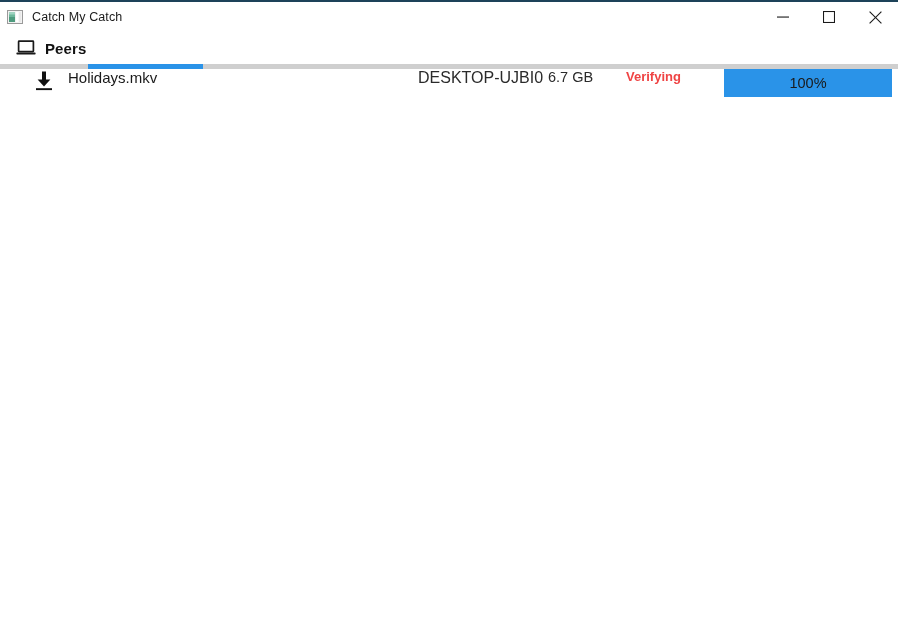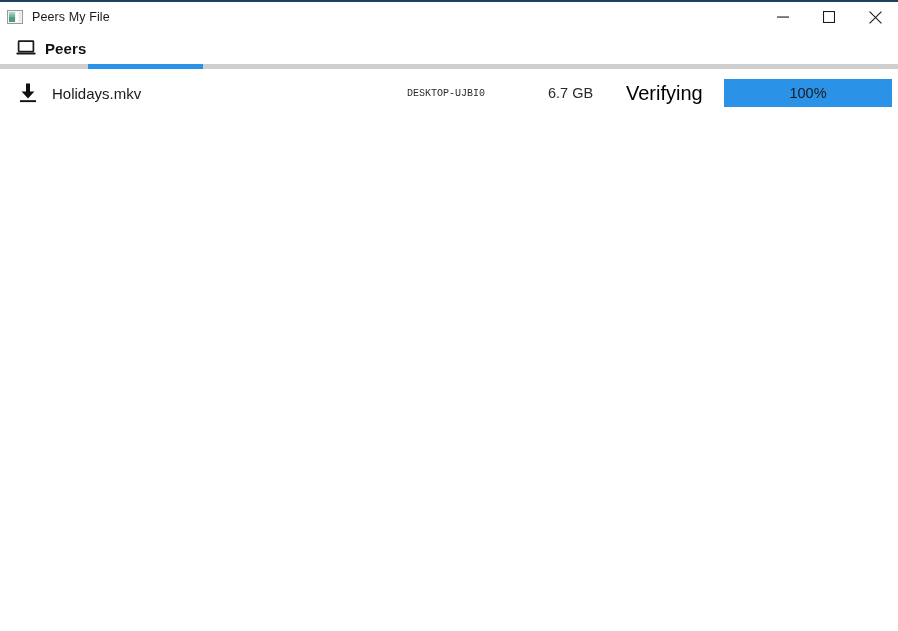--- a/index.html
+++ b/index.html
@@ -129,64 +129,63 @@
 
   
   #transfer-list {
     flex: 1 1 auto;
     background: #ffffff;
     overflow: hidden;
   }
   .transfer-row {
     height: 48px;
     display: flex;
-    align-items: center;
-    position: relative;
-    background: #ffffff;
+    align-items: flex-start;
+    position: relative;
+    background: #ffffff;
+    padding-left: 16px;
   }
   .row-icon {
     width: 24px;
     height: 24px;
     margin-left: 16px;
     margin-right: 12px;
     flex: 0 0 auto;
     display: flex;
     align-items: center;
     justify-content: center;
   }
   .row-filename {
     font-size: 15px;
     color: #1a1a1a;
     flex: 1 1 auto;
     white-space: nowrap;
     overflow: hidden;
     text-overflow: ellipsis;
   }
   .row-peer {
-    font-size: 10px;
+    font-size: 16px;
     color: #2b2b2b;
     width: 130px;
     text-align: left;
     white-space: nowrap;
     flex: 0 0 auto;
-    font-family: Liberation Mono, monospace;
   }
   .row-size {
     font-size: 14.5px;
     color: #2b2b2b;
     width: 78px;
     text-align: left;
     white-space: nowrap;
     flex: 0 0 auto;
-    margin-left: 11px;
   }
   .row-status {
-    font-size: 20px;
-    font-weight: normal;
-    color: #000000;
+    font-size: 13px;
+    font-weight: bold;
+    color: #ef4444;
     width: 98px;
     text-align: left;
     white-space: nowrap;
     flex: 0 0 auto;
   }
   .row-progress {
     width: 168px;
     height: 28px;
     flex: 0 0 auto;
     margin-right: 6px;
@@ -222,21 +221,21 @@
       <svg width="16" height="16" viewBox="0 0 16 16">
         <rect x="0.5" y="1.5" width="15" height="13" fill="#f2f2f2" stroke="#9a9a9a" stroke-width="1"></rect>
         <rect x="2" y="3" width="6" height="10" fill="#4e9b7e"></rect>
         <rect x="2" y="3" width="6" height="5" fill="#6fb89c"></rect>
         <rect x="2" y="3" width="6" height="2.5" fill="#9fd3c0"></rect>
         <rect x="9" y="3" width="2.4" height="10" fill="#ffffff"></rect>
         <rect x="12" y="3" width="2" height="10" fill="#e8e8e8"></rect>
       </svg>
     </div>
 
-    <div id="title-text">Peers My File</div>
+    <div id="title-text">Catch My Catch</div>
 
     <div id="window-controls">
       <button class="win-btn" id="btn-minimize">
         <svg width="12" height="12" viewBox="0 0 12 12">
           <rect x="0" y="5.5" width="12" height="1.1" fill="#1a1a1a"></rect>
         </svg>
       </button>
       <button class="win-btn" id="btn-maximize">
         <svg width="12" height="12" viewBox="0 0 12 12">
           <rect x="0.5" y="0.5" width="11" height="11" fill="none" stroke="#1a1a1a" stroke-width="1.1"></rect>

